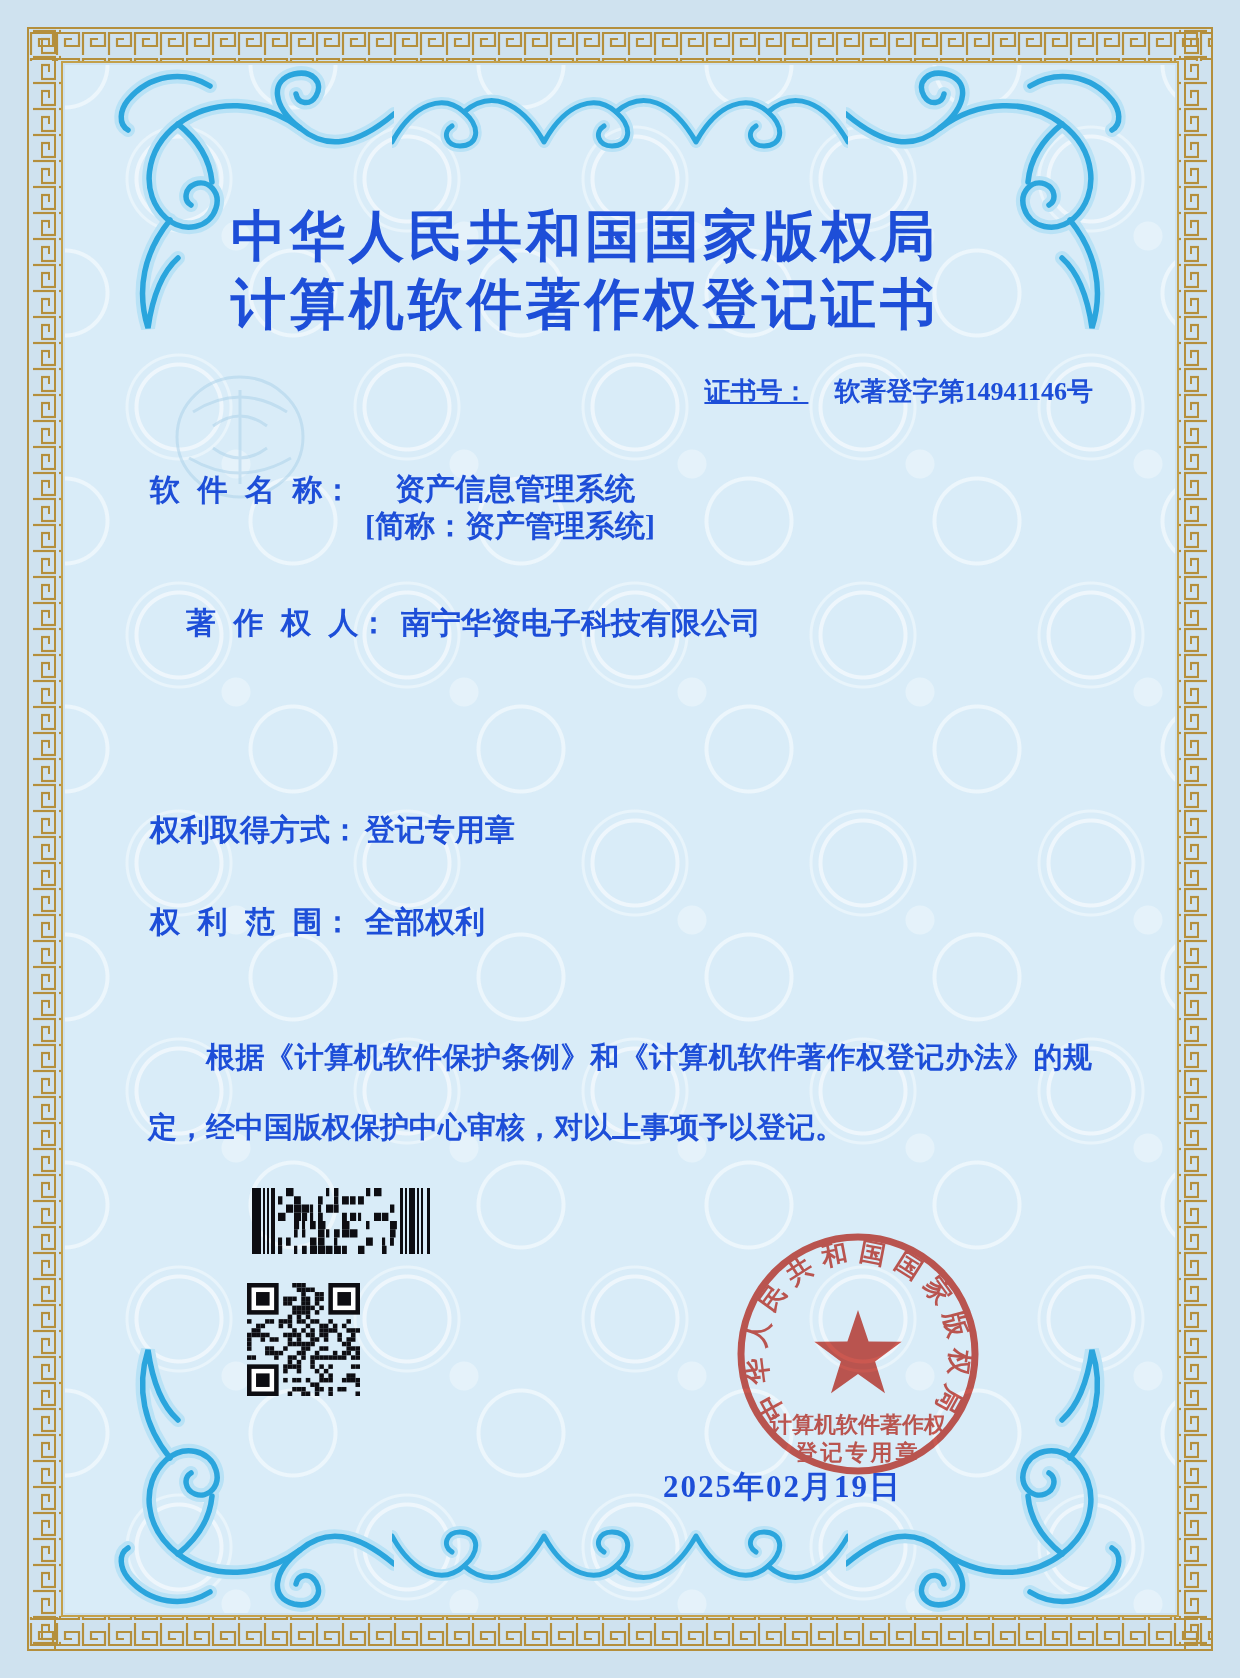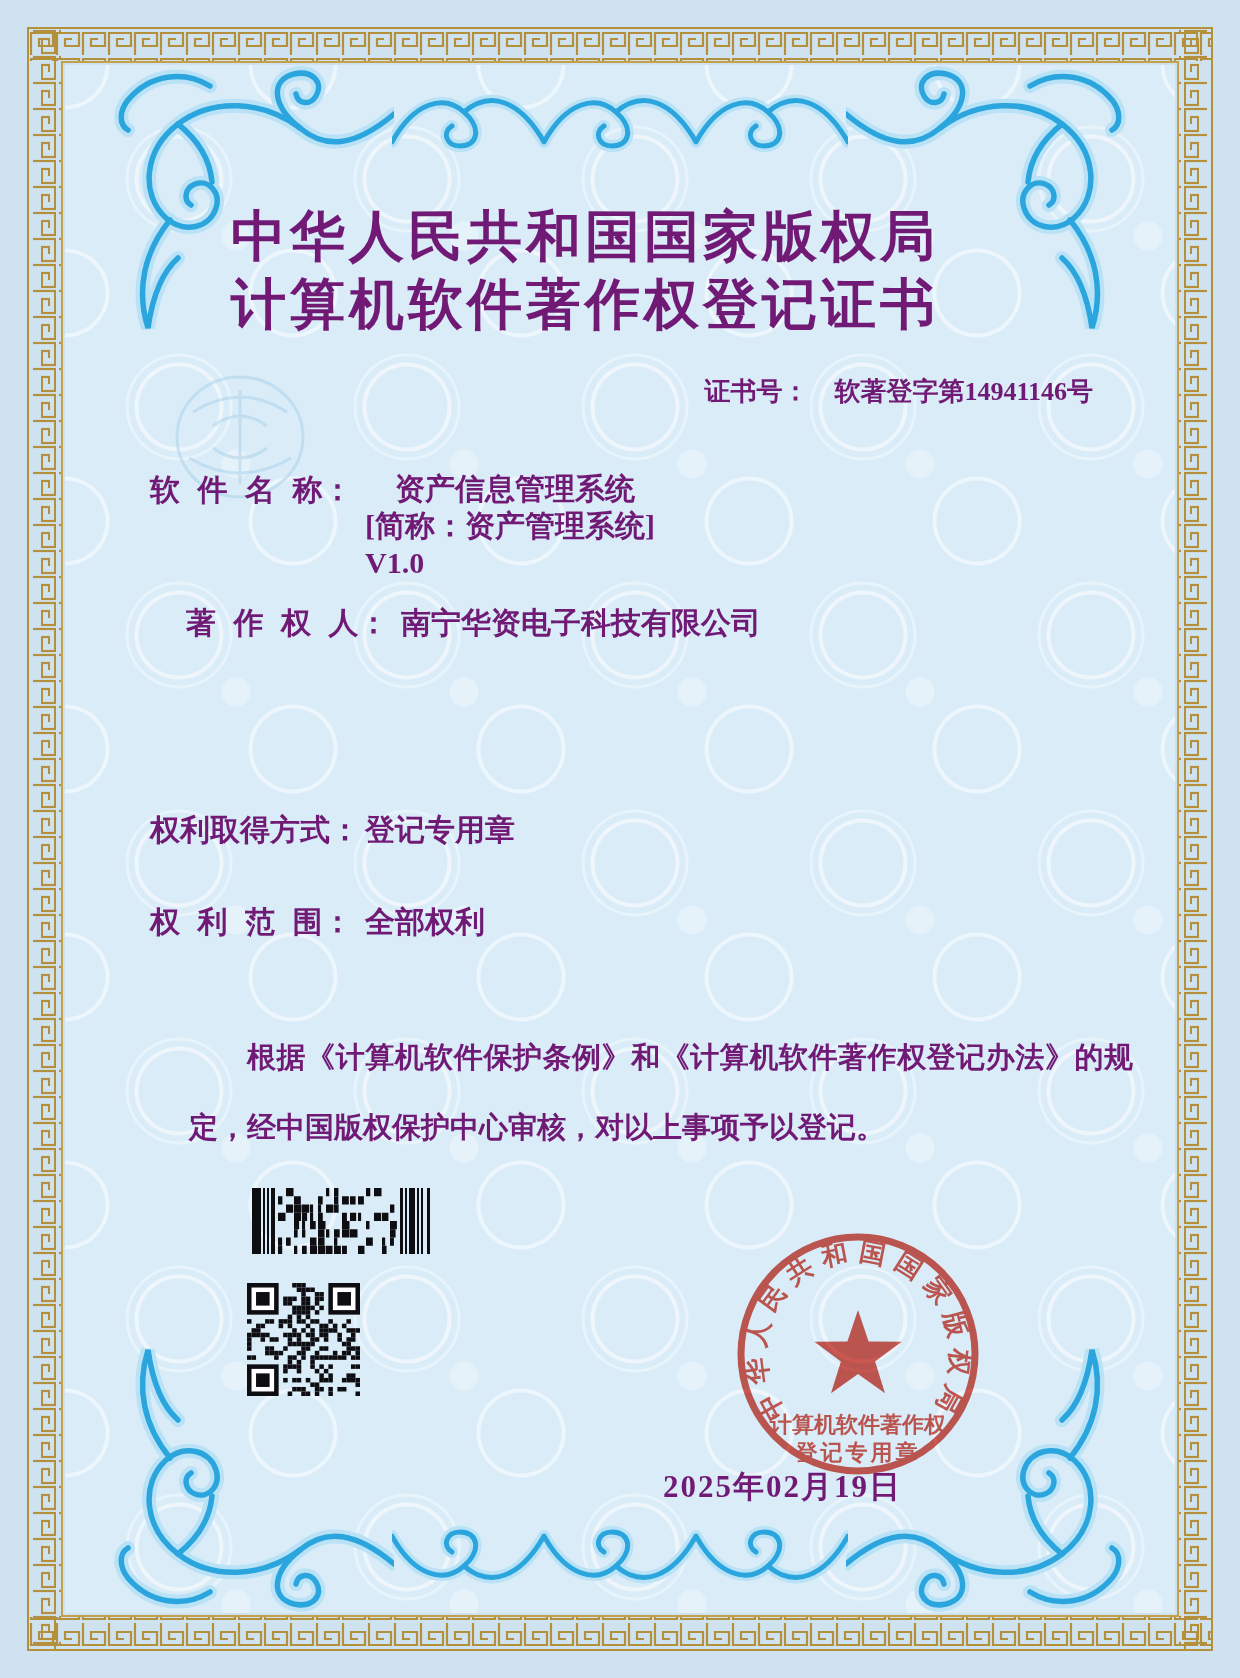--- a/index.html
+++ b/index.html
@@ -1,20 +1,20 @@
 <!DOCTYPE html>
 <html><head>
 <meta charset="utf-8">
 <style>
   html,body{margin:0;padding:0;background:#cfe2ef;}
   .cert-page{
     position:relative;width:1240px;height:1678px;overflow:hidden;
     background:#cfe2ef;
     font-family:"Liberation Serif","DejaVu Serif",serif;
-    color:#701a75;
+    color:#1d4ed8;
   }
   
   .frame-outer{position:absolute;inset:27px;border:2px solid #b48f3c;pointer-events:none;}
   .frame-inner{position:absolute;inset:61px;border:2px solid #c3a04a;pointer-events:none;}
   .meander{position:absolute;pointer-events:none;}
   .meander.top{left:29px;top:31px;width:1182px;height:30px;}
   .meander.bottom{left:29px;bottom:31px;width:1182px;height:30px;transform:scaleY(-1);}
   .meander.left{left:31px;top:29px;width:30px;height:1620px;}
   .meander.right{right:31px;top:29px;width:30px;height:1620px;transform:scaleX(-1);}
   
@@ -36,27 +36,27 @@
   .waveband{position:absolute;width:456px;height:78px;pointer-events:none;}
   .waveband.top{left:392px;top:84px;}
   .waveband.bottom{left:392px;top:1516px;transform:scaleY(-1);}
   .emblem-watermark{position:absolute;left:163px;top:362px;width:155px;height:150px;opacity:.55;pointer-events:none;}
   
   .title{position:absolute;left:0;width:1170px;text-align:center;font-weight:700;
          font-size:55px;letter-spacing:4px;white-space:nowrap;}
   .title.l1{top:200px;}
   .title.l2{top:268px;}
   .certno{position:absolute;top:374px;right:147px;font-size:26px;font-weight:700;white-space:nowrap;}
-  .certno .lbl{margin-right:26px;}
+  .certno .lbl{margin-right:26px;text-decoration:underline;}
   .field{position:absolute;left:150px;font-size:30px;font-weight:700;white-space:nowrap;}
   .field .flabel{display:inline-block;width:205px;word-spacing:10px;vertical-align:top;}
   .field .fvalue{display:inline-block;margin-left:10px;vertical-align:top;}
   .field .fvalue .vline{line-height:37px;}
   .statement{position:absolute;left:148px;top:1022px;width:944px;font-size:29px;font-weight:600;
-             line-height:70px;text-align:justify;text-indent:58px;margin-left:41px;}
+             line-height:70px;text-align:justify;text-indent:58px;}
   .barcode{position:absolute;left:252px;top:1188px;width:178px;height:66px;}
   .qrcode{position:absolute;left:247px;top:1283px;width:113px;height:113px;}
   .seal{position:absolute;left:728px;top:1224px;width:260px;height:260px;opacity:.9;mix-blend-mode:multiply;}
   .seal text{font-family:"Liberation Serif","DejaVu Serif",serif;font-weight:700;}
   .issue-date{position:absolute;left:663px;top:1466px;width:400px;text-align:left;
               font-size:31px;font-weight:700;letter-spacing:2px;z-index:3;}
 </style>
 </head>
 <body>
 
@@ -183,21 +183,21 @@
   </svg>
 
   <div class="title l1">中华人民共和国国家版权局</div>
   <div class="title l2">计算机软件著作权登记证书</div>
 
   <div class="certno">
     <span class="lbl">证书号：</span><span>软著登字第14941146号</span>
   </div>
 
   <div class="field" style="top:470px;">
-    <span class="flabel">软 件 名 称：</span><span class="fvalue"><span class="vline" style="display:block;margin-left:30px;">资产信息管理系统</span><span class="vline" style="display:block;">[简称：资产管理系统]</span><span class="vline" style="display:block;">V1.0</span></span>
+    <span class="flabel">软 件 名 称：</span><span class="fvalue"><span class="vline" style="display:block;margin-left:30px;">资产信息管理系统</span><span class="vline" style="display:block;">[简称：资产管理系统]</span></span>
   </div>
   <div class="field" style="top:603px;margin-left:36px;">
     <span class="flabel">著 作 权 人：</span><span class="fvalue">南宁华资电子科技有限公司</span>
   </div>
   <div class="field" style="top:810px;">
     <span class="flabel">权利取得方式：</span><span class="fvalue">登记专用章</span>
   </div>
   <div class="field" style="top:902px;">
     <span class="flabel">权 利 范 围：</span><span class="fvalue">全部权利</span>
   </div>

